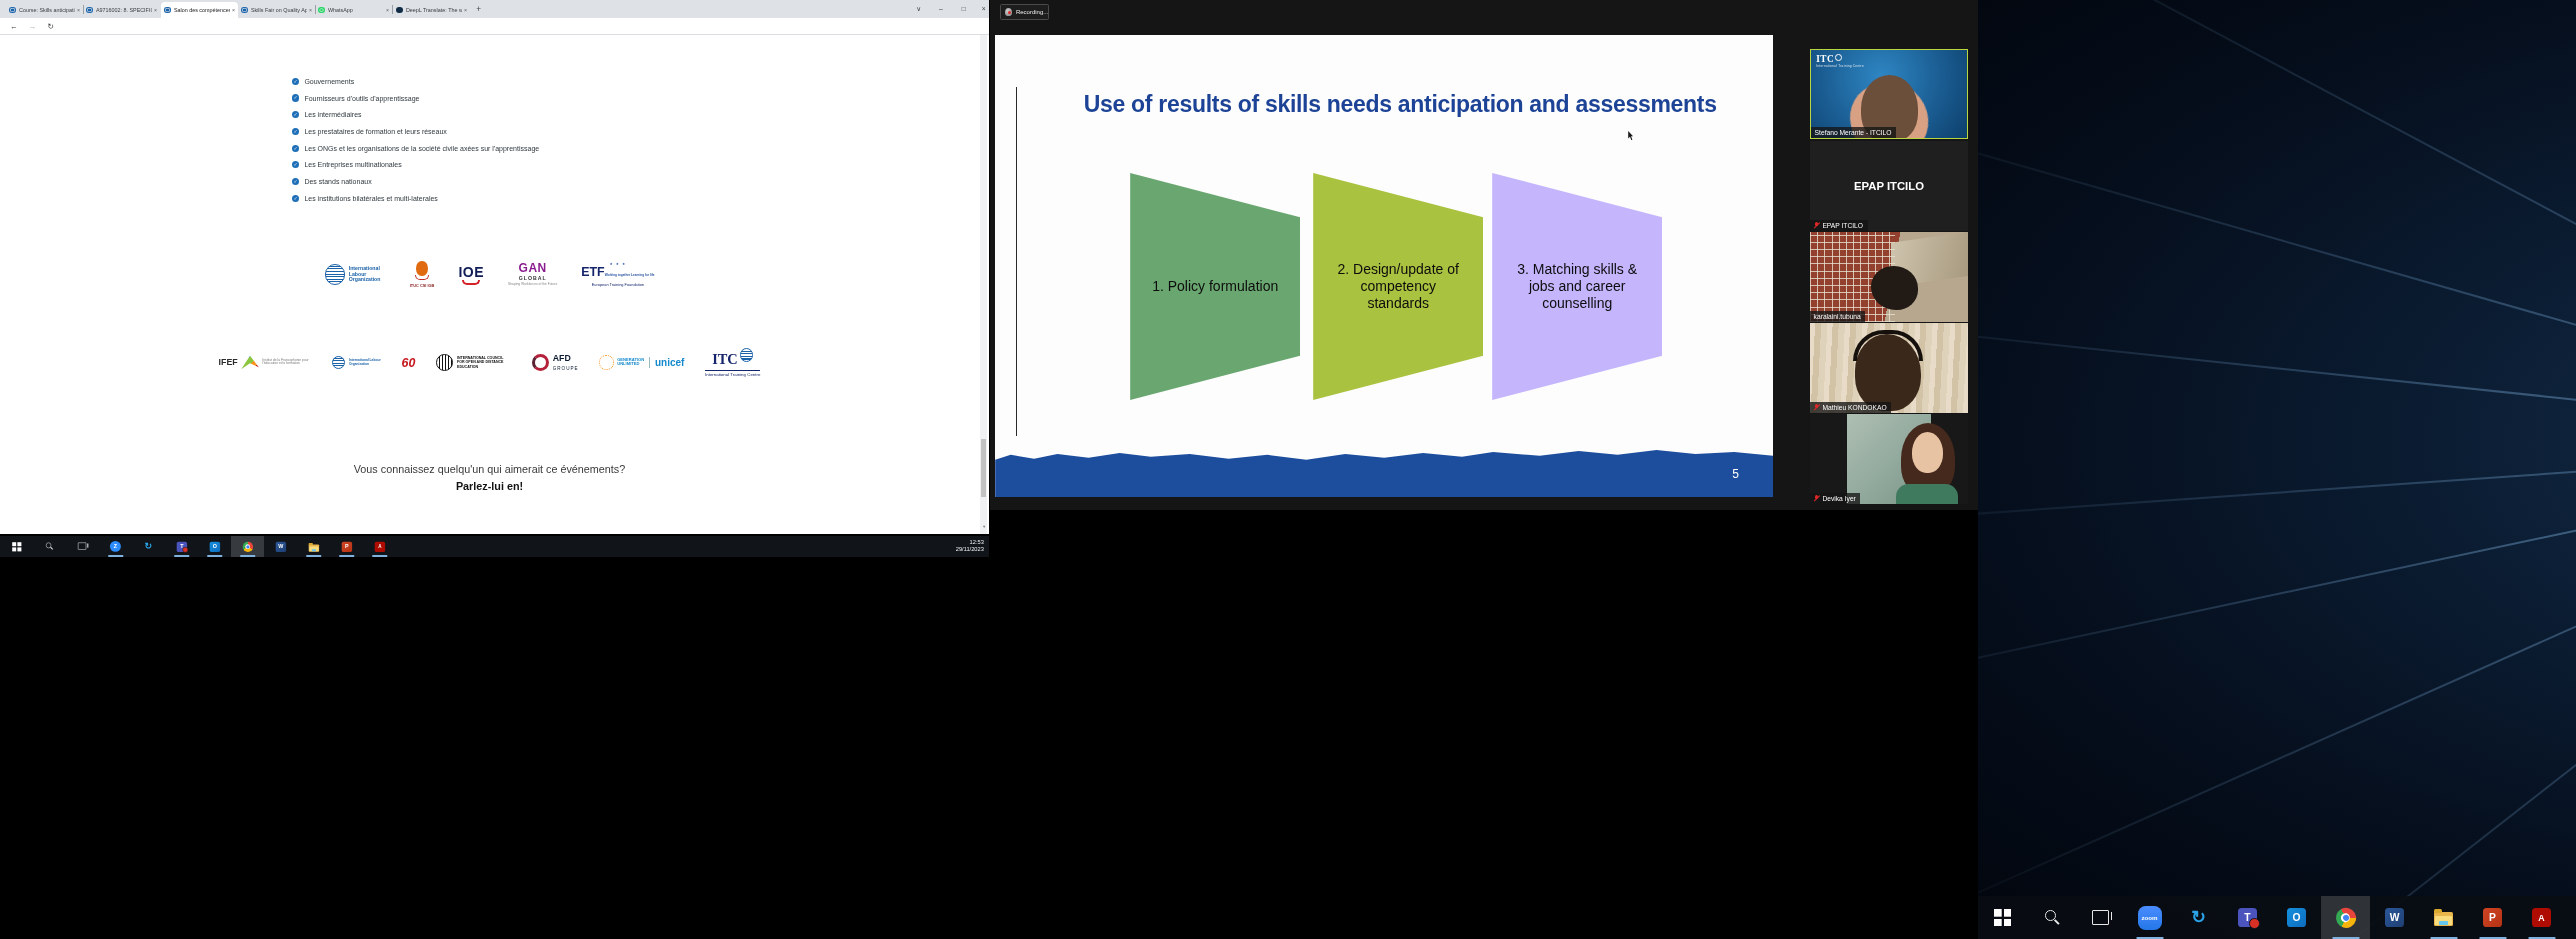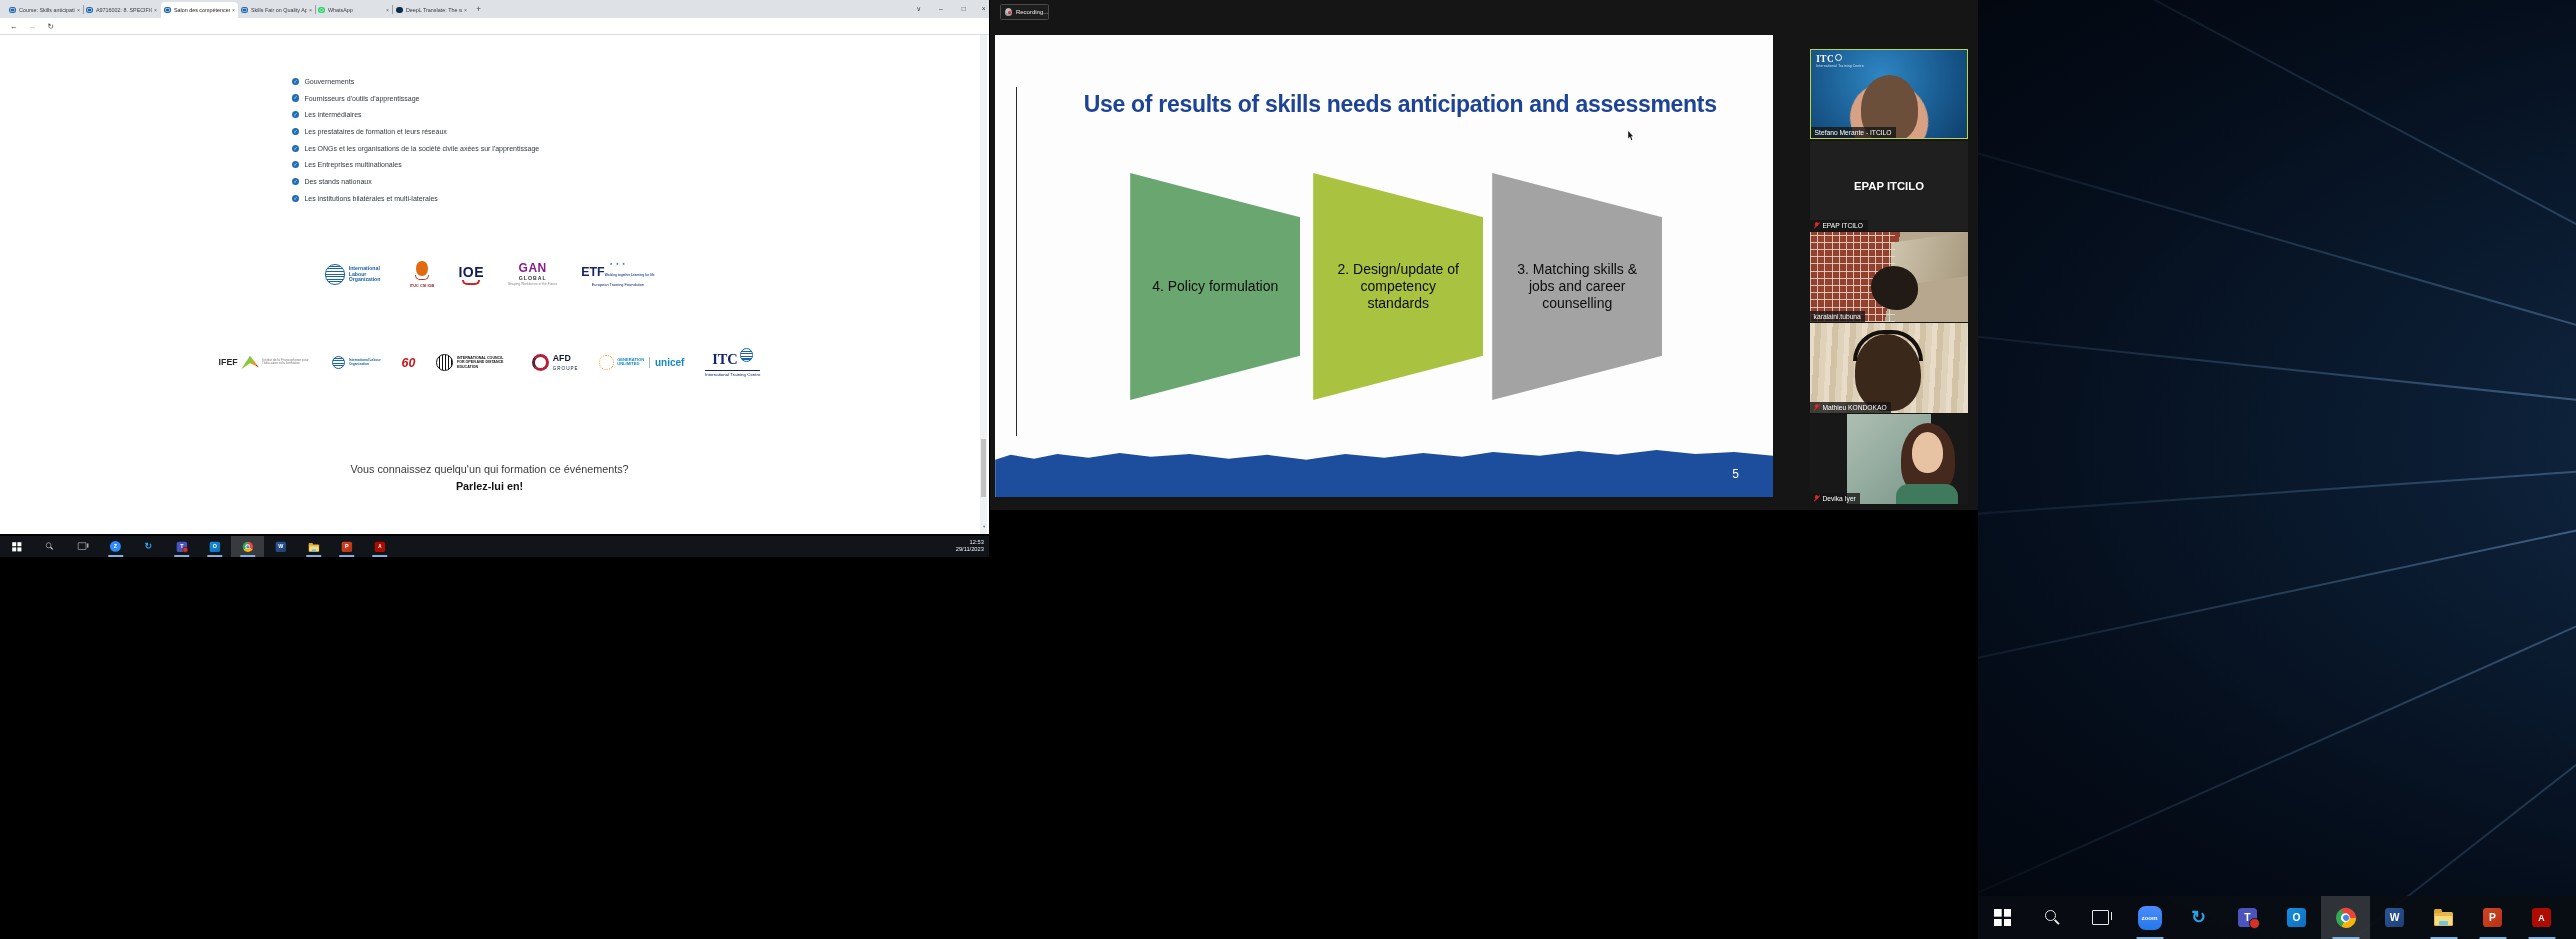--- a/index.html
+++ b/index.html
@@ -124,21 +124,21 @@
   #rec-blob:after{content:"";position:absolute;left:2.6px;top:2.6px;width:3.1px;height:3.1px;border-radius:50%;background:#e02828;}
   #rec-label{color:#ececec;font-size:6px;}
   #slide{left:5.2px;top:35px;width:778px;height:462px;background:#fdfdfd;overflow:hidden;}
   #slide-vline{left:20.6px;top:52px;width:1px;height:349px;background:#2a2a2a;}
   #slide-title{left:16px;top:56px;width:778px;text-align:center;font-size:23px;font-weight:bold;color:#1c4396;letter-spacing:-0.3px;}
   .step{top:138px;height:227px;width:170px;clip-path:polygon(0 0,100% 19.5%,100% 80.5%,0 100%);
         display:flex;align-items:center;justify-content:center;text-align:center;
         font-size:14px;line-height:1.2;color:#0d0d0d;padding:0 21.6px;box-sizing:border-box;}
   .step-1{left:135px;background:#6aa770;}
   .step-2{left:318px;background:#a9c23f;}
-  .step-3{left:497px;background:#a3a3a3;}
+  .step-3{left:497px;background:#c4b5fd;}
   #brush-band{left:0;top:413px;width:778px;height:49px;background:#1d4e9e;
       clip-path:polygon(0 24%,2% 14%,5% 22%,8% 12%,12% 20%,16% 10%,20% 18%,25% 12%,30% 22%,35% 14%,40% 24%,45% 12%,50% 20%,55% 10%,60% 18%,64% 8%,70% 16%,75% 6%,80% 14%,85% 4%,90% 12%,95% 8%,100% 16%,100% 100%,0 100%);}
   #page-num{left:737px;top:432px;color:#fff;font-size:12px;}
   #cursor{left:633px;top:96px;width:7.2px;height:9.3px;background:#1a1a1a;
           clip-path:polygon(0 0,0 82%,25% 62%,44% 100%,58% 93%,40% 57%,68% 57%);}
   
   .ptile{left:820px;width:158px;height:90px;background:#222;overflow:hidden;}
   .ptile.speaking{box-sizing:border-box;border:1.5px solid #b9d840;}
   .pname{position:absolute;left:0;bottom:0;background:rgba(20,20,20,.78);color:#fff;font-size:6.7px;
          padding:1.5px 4.6px 2.1px 3.6px;display:flex;align-items:center;gap:3.1px;}
@@ -316,21 +316,21 @@
         <div class="logo">
           <span class="genu-ring"></span>
           <span class="genu-txt">GENERATION UNLIMITED</span>
           <span class="unicef-txt">unicef</span>
         </div>
         <div class="logo" style="flex-direction:column;gap:1px">
           <span><span class="itc-txt">ITC</span><span class="ilo-globe sm" style="display:inline-block;vertical-align:3.1px;margin-left:2.1px"></span></span>
           <span class="itc-sub" style="border-top:0.5px solid #15246b;padding-top:1px">International Training Centre</span>
         </div>
       </div>
-      <div class="abs" id="footer-q">Vous connaissez quelqu'un qui formation ce événements?</div>
+      <div class="abs" id="footer-q">Vous connaissez quelqu'un qui aimerait ce événements?</div>
       <div class="abs" id="footer-cta">Parlez-lui en!</div>
 
     </div>
     <div class="abs" id="scrollbar"></div>
     <div class="abs" id="scroll-thumb"></div>
     <div class="abs" id="scroll-down">▾</div>
   </div>
 
   <div class="abs taskbar" id="taskbar-left">
     <div class="tb-cell">
@@ -391,21 +391,21 @@
 <div class="abs" id="zoom-window">
   <div class="abs" id="rec-pill">
     <span id="rec-blob"></span>
     <span id="rec-label">Recording...</span>
   </div>
 
   <div class="abs" id="slide">
     <div class="abs" id="slide-vline"></div>
     <div class="abs" id="slide-title">Use of results of skills needs anticipation and assessments</div>
     <div class="abs step step-1">
-        <span>4. Policy formulation</span>
+        <span>1. Policy formulation</span>
       </div>
     <div class="abs step step-2">
         <span>2. Design/update of competency standards</span>
       </div>
     <div class="abs step step-3">
         <span>3. Matching skills &amp; jobs and career counselling</span>
       </div>
     <div class="abs" id="brush-band"></div>
     <div class="abs" id="page-num">5</div>
     <div class="abs" id="cursor"></div>

